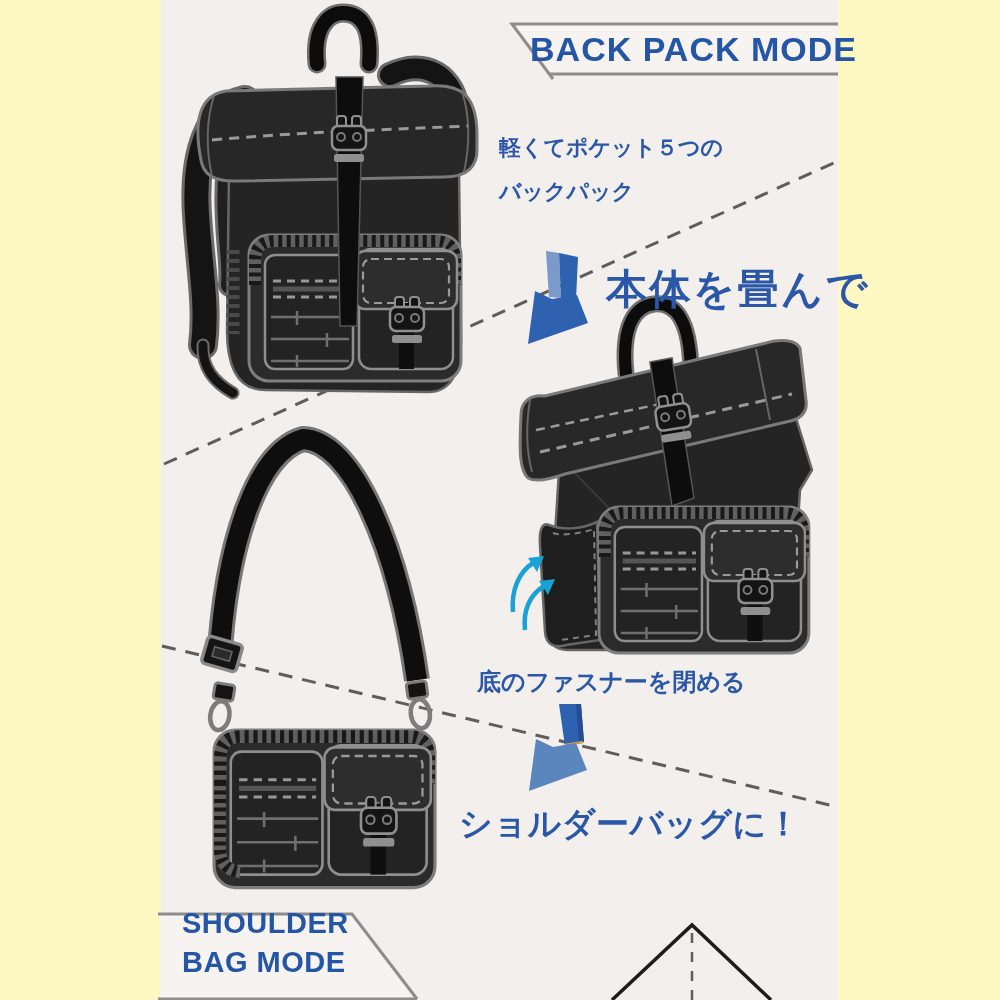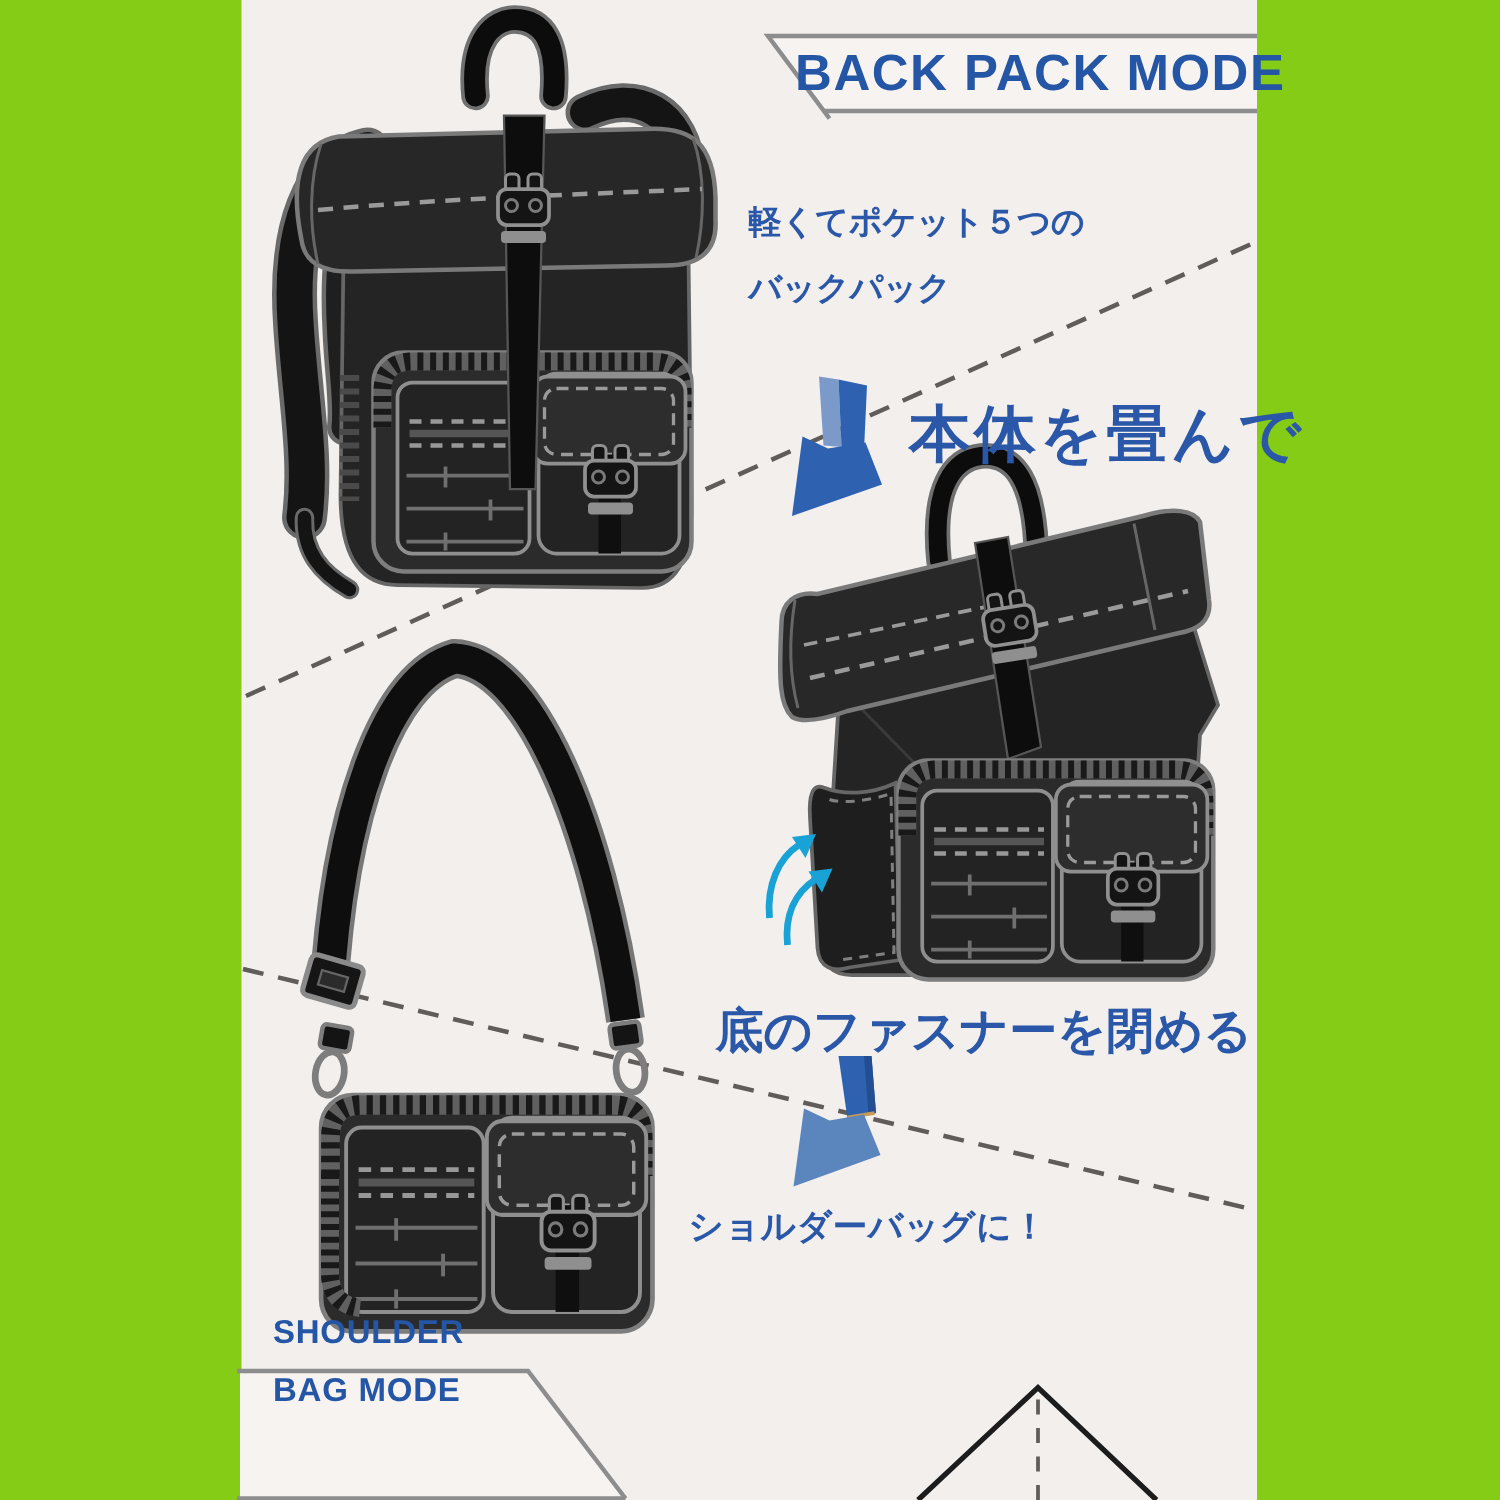--- a/index.html
+++ b/index.html
@@ -1,16 +1,16 @@
 <!DOCTYPE html>
 <html><head>
 <meta charset="utf-8">
 <style>
   html,body{margin:0;padding:0;background:#ffffff;}
-  #stage{position:relative;width:1000px;height:1000px;background:#84cc16;overflow:hidden;
+  #stage{position:relative;width:1000px;height:1000px;background:#fef9c3;overflow:hidden;
          font-family:"Liberation Sans","DejaVu Sans",sans-serif;}
   #art{position:absolute;left:0;top:0;}
   .txt{position:absolute;color:#2a57a8;font-weight:bold;white-space:nowrap;}
   .banner-label{display:flex;align-items:center;justify-content:center;}
   .jp{letter-spacing:0px;}
 </style>
 </head>
 <body>
 
 <div id="stage">
@@ -166,22 +166,22 @@
 
 <div class="txt banner-label" style="left:549px;top:26px;width:289px;height:46px;font-size:34px;letter-spacing:1px;color:#2456a5;">BACK PACK MODE</div>
 
 <div class="txt jp" style="left:499px;top:126px;font-size:22px;line-height:44px;">
   <div>軽くてポケット５つの</div>
   <div>バックパック</div>
 </div>
 
 <div class="txt jp" style="left:606px;top:262px;font-size:41px;letter-spacing:2.5px;">本体を畳んで</div>
 
-<div class="txt jp" style="left:477px;top:666px;font-size:32px;">底のファスナーを閉める</div>
+<div class="txt jp" style="left:477px;top:666px;font-size:24px;">底のファスナーを閉める</div>
 
-<div class="txt jp" style="left:459px;top:802px;font-size:23px;letter-spacing:0.5px;">ショルダーバッグに！</div>
+<div class="txt jp" style="left:459px;top:802px;font-size:33px;letter-spacing:0.5px;">ショルダーバッグに！</div>
 
-<div class="txt" style="left:182px;top:868px;font-size:22px;line-height:39px;letter-spacing:0.5px;color:#2456a5;">
+<div class="txt" style="left:182px;top:904px;font-size:29px;line-height:39px;letter-spacing:0.5px;color:#2456a5;">
   <div>SHOULDER</div>
   <div>BAG MODE</div>
 </div>
 
 </div>
 
 </body></html>

